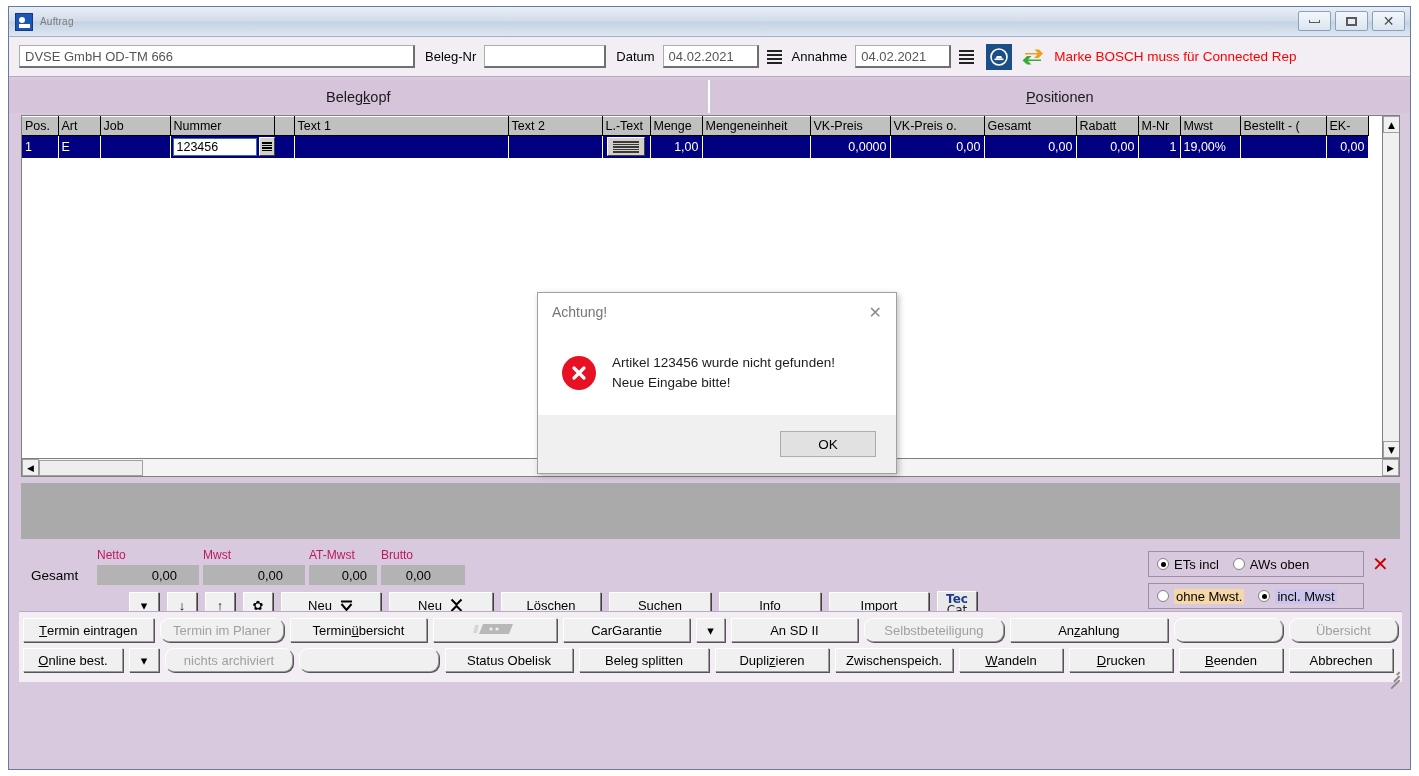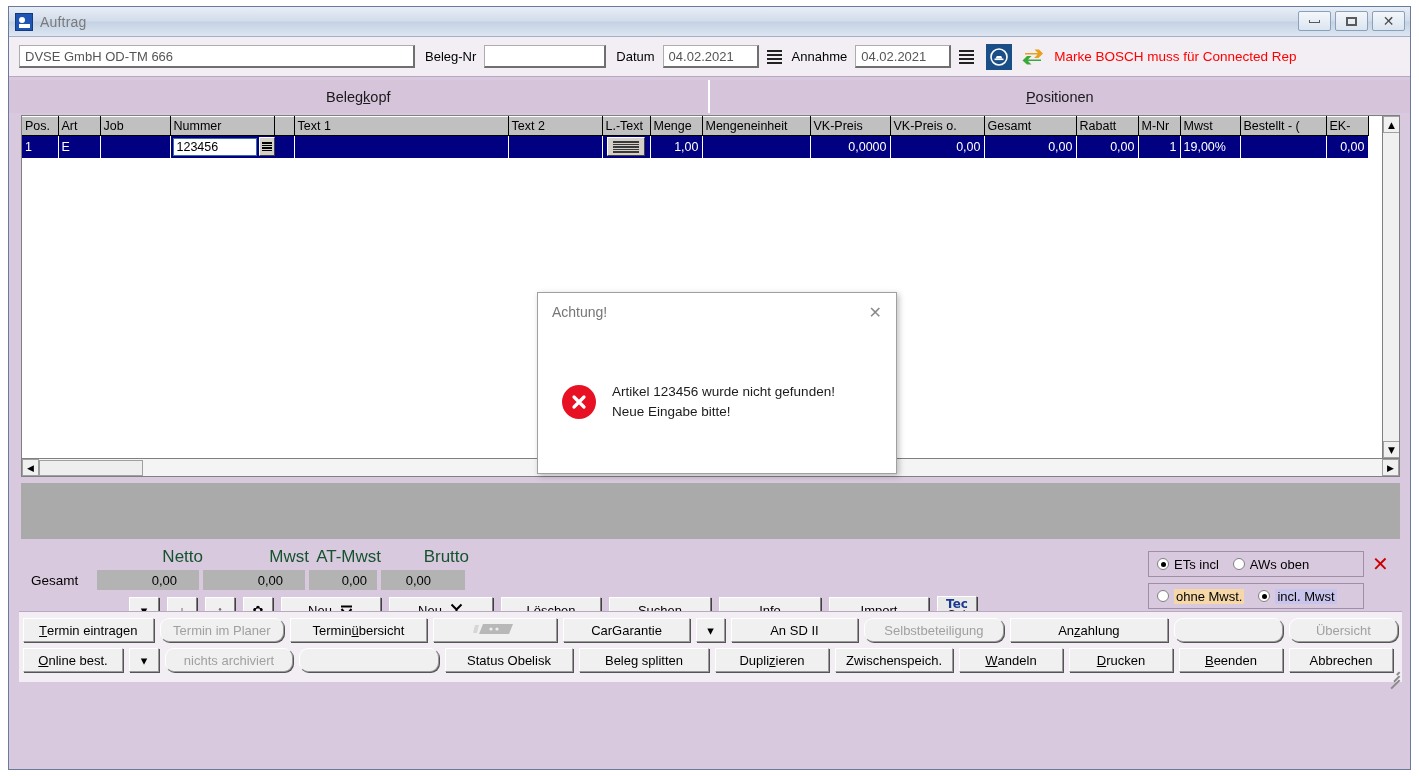--- a/index.html
+++ b/index.html
@@ -48,21 +48,21 @@
     width: 6px; height: 6px; border-radius: 50%;
     background: #ffffff;
   }
   .title-icon::after {
     content:"";
     position: absolute; left: 3px; top: 10px;
     width: 11px; height: 4px;
     background: #ffffff;
   }
   .title-text {
-    font-size: 14px;
+    font-size: 10px;
     color: #7a7a7a;
     letter-spacing: .2px;
   }
   .win-btns {
     position: absolute; right: 5px; top: 4px;
     display: flex; gap: 4px;
   }
   .win-btn {
     width: 33px; height: 20px;
     border: 1px solid #8ba0bb;
@@ -288,22 +288,22 @@
   }
 
   
   .totals-area {
     margin: 8px 0 0 0;
     position: relative;
     height: 58px;
   }
   .tot-label-row, .tot-val-row { display: flex; align-items: center; }
   .tot-head {
-    font-size: 17px; color: #14532d;
-    text-align: right;
+    font-size: 12px; color: #be185d;
+    text-align: left;
   }
   .gesamt-label {
     font-size: 13.5px; color: #000;
     width: 88px; text-align: left; padding-left: 22px;
   }
   .tot-box {
     background: #b3b3b3;
     height: 20px;
     font-size: 13px;
     display: flex; align-items: center; justify-content: flex-end;
@@ -861,14 +861,17 @@
       <div class="dlg-icon">
         <svg width="22" height="22" viewBox="0 0 22 22">
           <path d="M6 6 L16 16 M16 6 L6 16" stroke="#ffffff" stroke-width="3.2" stroke-linecap="round"></path>
         </svg>
       </div>
       <div class="dlg-msg">
         <div>Artikel 123456 wurde nicht gefunden!</div>
         <div>Neue Eingabe bitte!</div>
       </div>
     </div>
+    <div class="dlg-foot">
+      <div class="dlg-ok">OK</div>
+    </div>
   </div>
 </div>
 
 </body></html>

